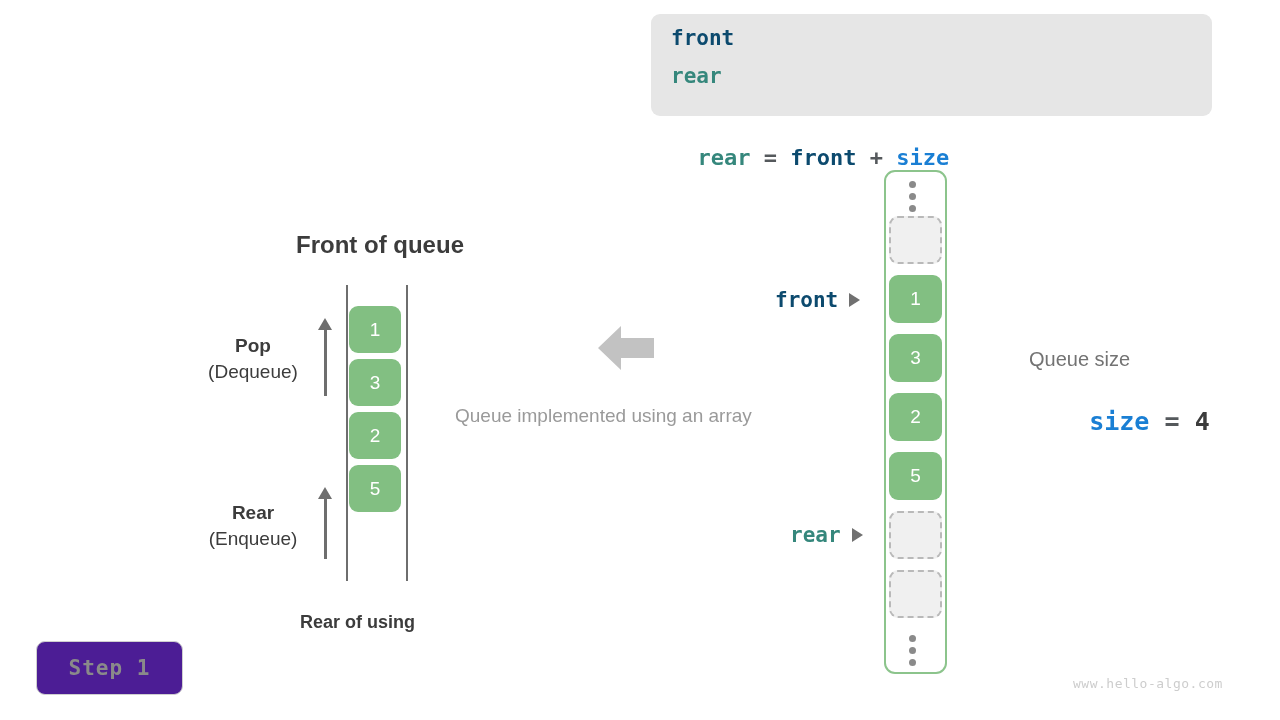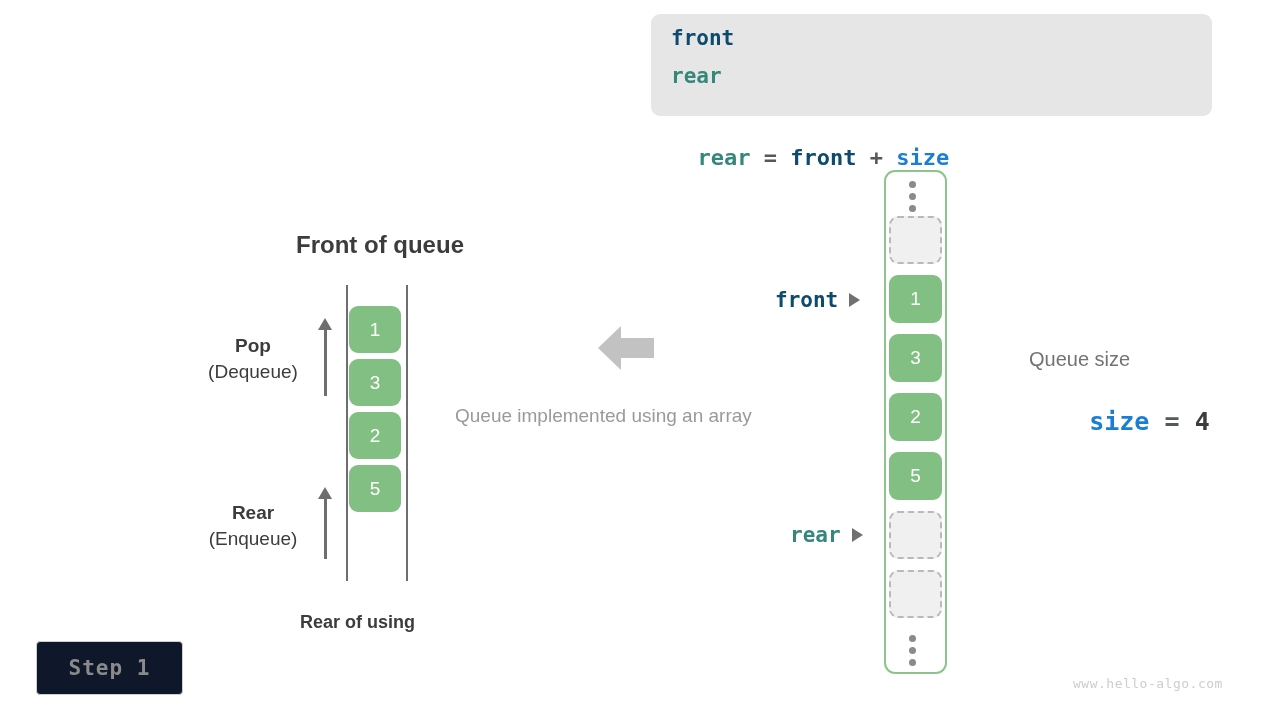--- a/index.html
+++ b/index.html
@@ -213,22 +213,22 @@
   #size-info .expr .op { color: #55595c; }
   #size-info .expr .num { color: #3c3c3c; }
 
   
   #step-badge {
     left: 36px;
     top: 641px;
     width: 145px;
     height: 52px;
     border: 1.5px solid #cfcfcf;
-    border-radius: 4px;
-    background: #0f172a;
+    border-radius: 9px;
+    background: #4c1d95;
     display: flex;
     align-items: center;
     justify-content: center;
     font-family: "DejaVu Sans Mono", monospace;
     font-weight: bold;
     font-size: 21px;
     color: #8a8a8a;
     letter-spacing: 1px;
   }
 

